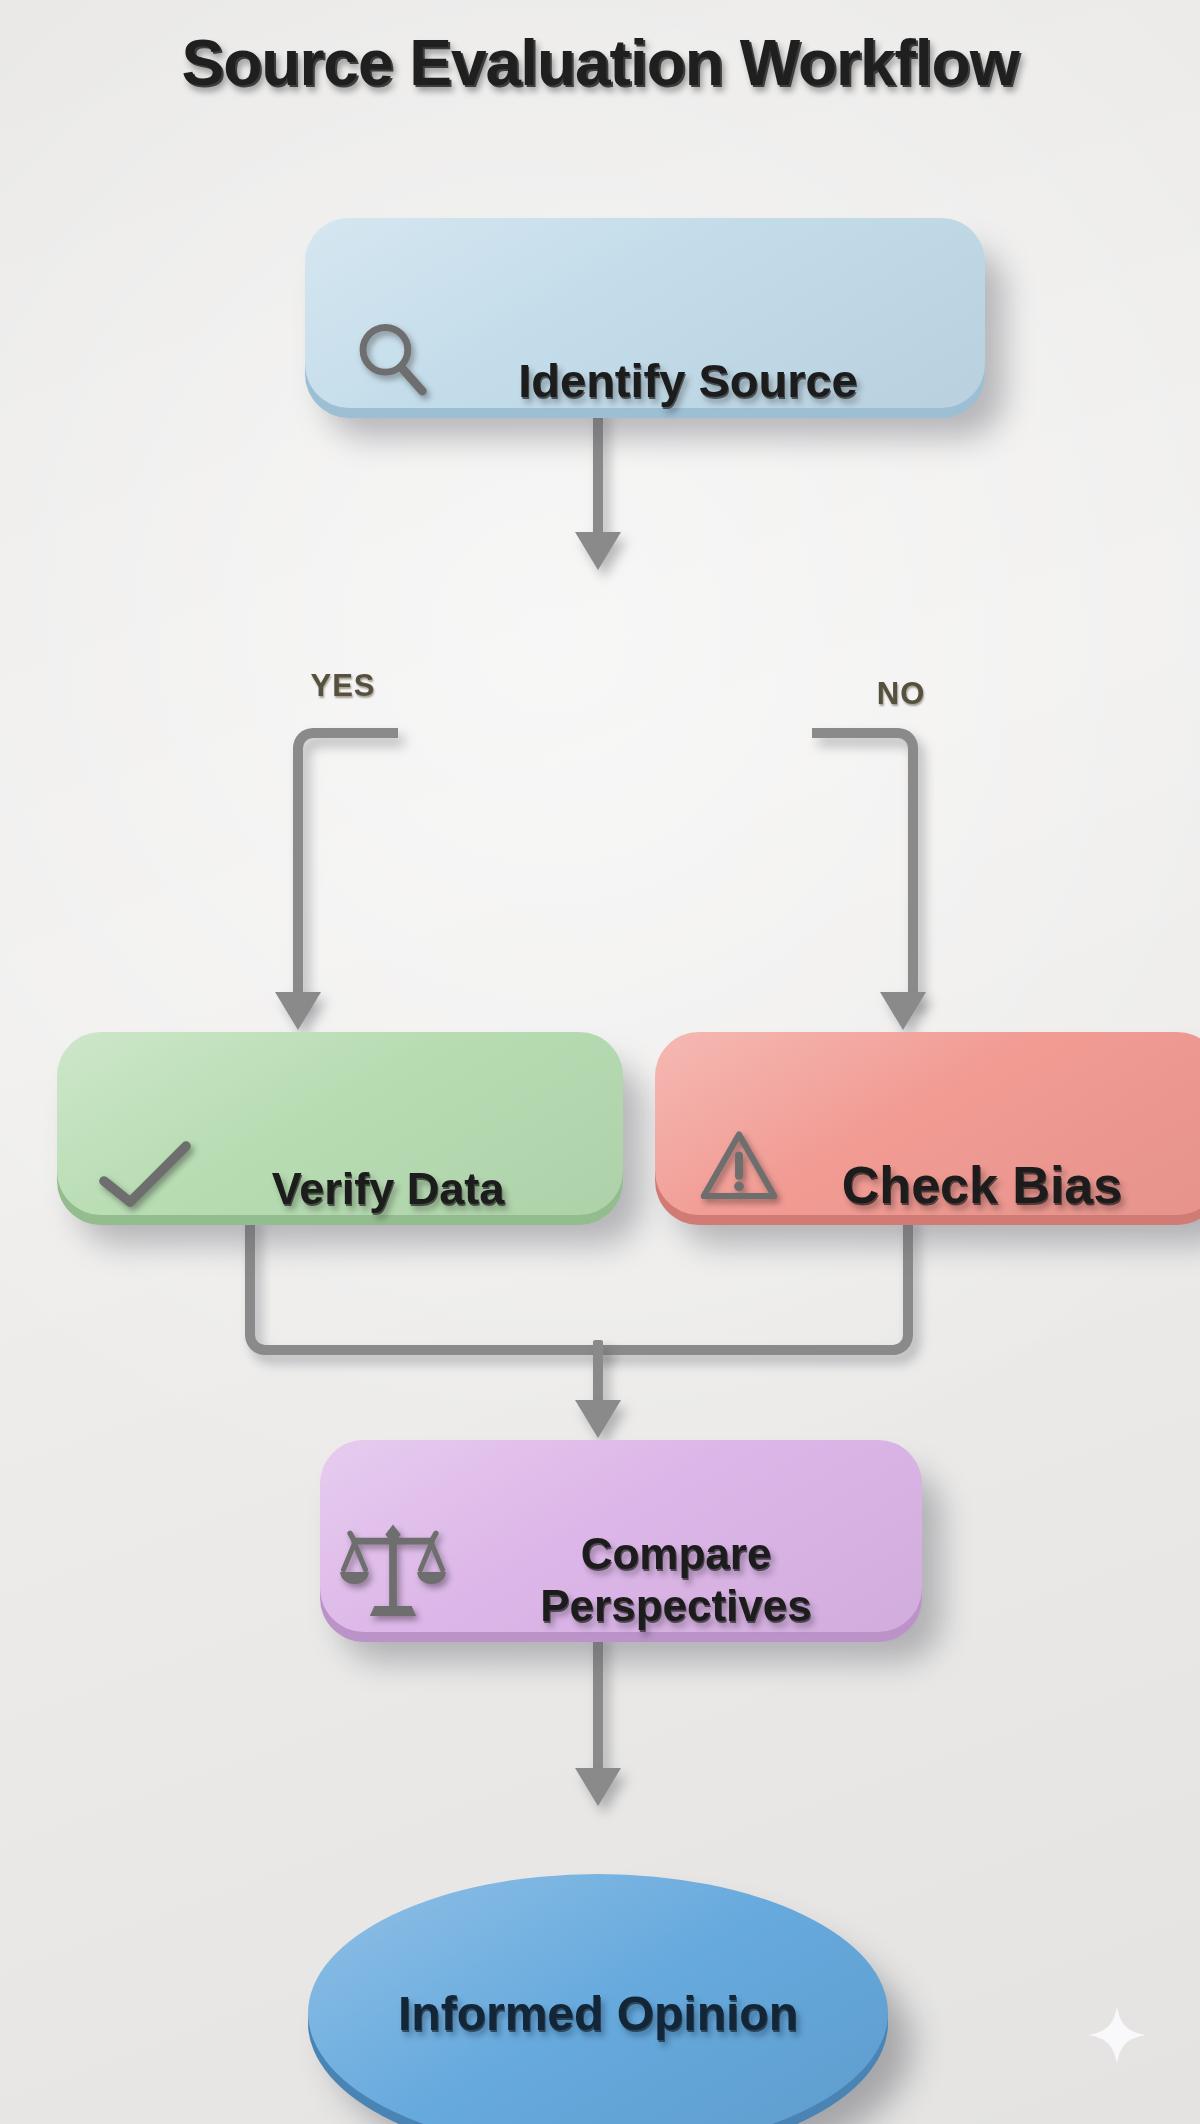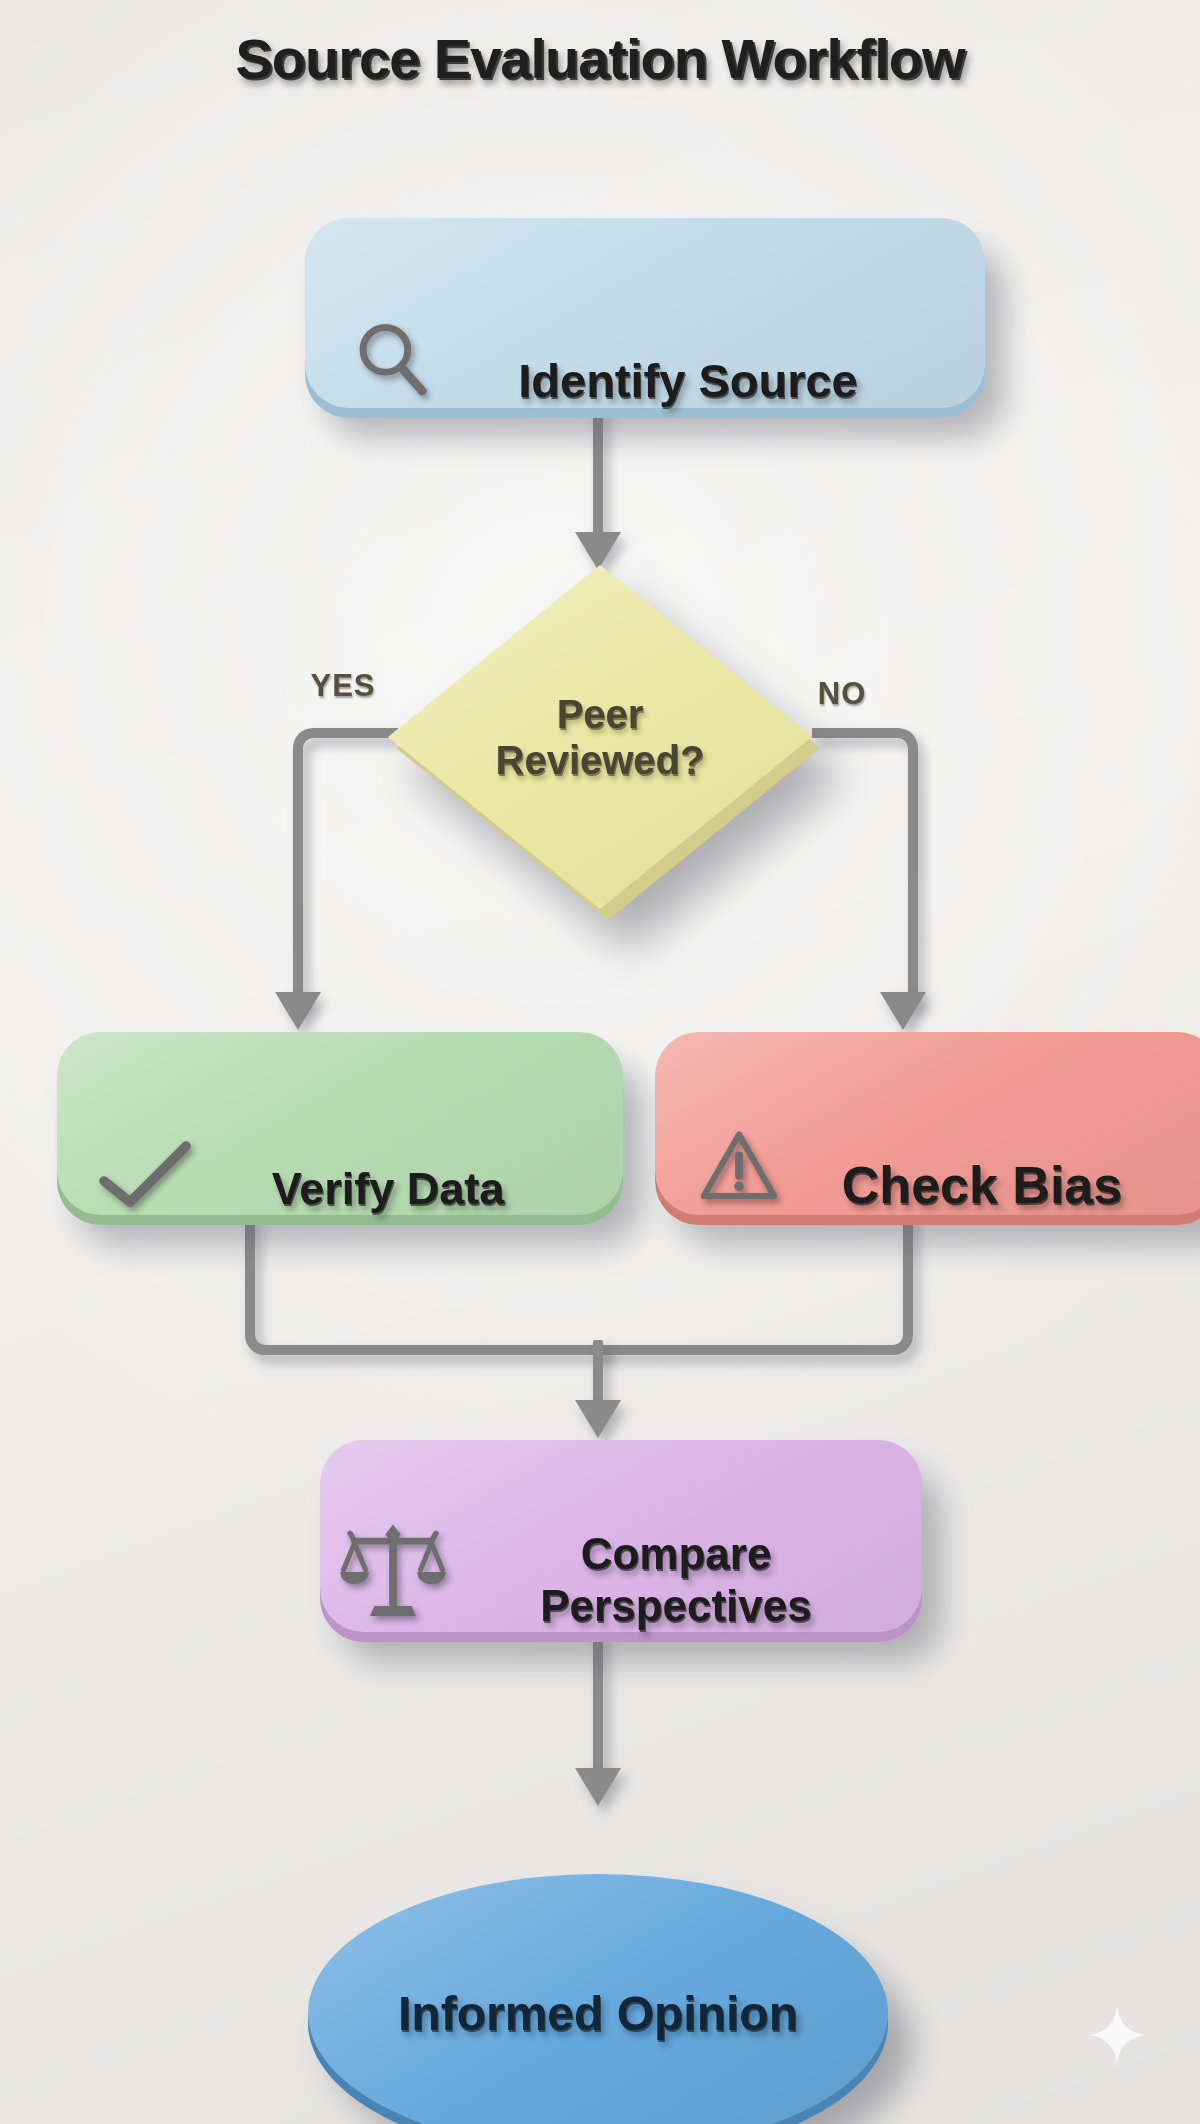--- a/index.html
+++ b/index.html
@@ -5,21 +5,21 @@
   html,body{margin:0;padding:0;background:#f0efee;}
   .stage{
     position:relative;width:1200px;height:2124px;overflow:hidden;
     background:var(--background,#f0efee);
     background-image:radial-gradient(circle at 46% 30%, rgba(255,255,255,.55), rgba(255,255,255,0) 55%),
                      linear-gradient(160deg, rgba(0,0,0,.03), rgba(0,0,0,0) 40%, rgba(0,0,0,.05));
     font-family:"Liberation Sans", sans-serif;
   }
   .title{
     position:absolute;left:0;top:26px;width:1200px;text-align:center;
-    font-size:56px;font-weight:700;letter-spacing:-1px;margin:0;
+    font-size:64px;font-weight:700;letter-spacing:-1px;margin:0;
     color:var(--title-text,#1f1f1f);
     text-shadow:2px 2px 0 #3d3d3d, 4px 6px 7px rgba(0,0,0,.38);
   }
   
   .node{
     position:absolute;display:flex;align-items:flex-end;border-radius:44px;
     background-image:linear-gradient(150deg, rgba(255,255,255,.30), rgba(255,255,255,0) 45%, rgba(0,0,0,.05));
     box-shadow:0 10px 0 var(--edge,#aaa), 20px 30px 30px rgba(96,96,104,.40);
   }
   .n-blue  {--edge:#9dbfd3;}
@@ -95,38 +95,32 @@
 
   <div class="conn lshape l-mergeL" style="left:245px;top:1213px;width:353px;height:132px"></div>
   <div class="conn lshape l-mergeR" style="left:598px;top:1213px;width:305px;height:132px"></div>
   <div class="conn seg" style="left:593px;top:1340px;width:10px;height:63px"></div>
   <div class="conn ah" style="left:575px;top:1400px"></div>
 
   <div class="conn seg" style="left:593px;top:1630px;width:10px;height:140px"></div>
   <div class="conn ah" style="left:575px;top:1768px"></div>
 
   <div class="branch" style="left:283px;top:668px">YES</div>
-  <div class="branch" style="left:782px;top:676px">NO</div>
+  <div class="branch" style="left:841px;top:676px">NO</div>
 
   <div class="node n-blue" style="left: 305px; top: 218px; width: 588px; height: 190px; padding: 0px 46px; background-color: rgb(195, 220, 234);">
     <span class="icon">
       <svg width="86" height="86" viewBox="0 0 100 100">
         <circle class="st" cx="40" cy="37" r="26" stroke-width="8"></circle>
         <line class="st" x1="59" y1="58" x2="83" y2="85" stroke-width="10"></line>
       </svg>
     </span>
     <span class="label" style="font-size:47px">Identify Source</span>
   </div>
 
-  <div class="diamond-wrap">
-    <div class="diamond-back"></div>
-    <div class="diamond-face" style="background-color: rgb(235, 231, 164);">
-      <span class="diamond-label">Peer Reviewed?</span>
-    </div>
-  </div>
 
   <div class="node n-green" style="left: 57px; top: 1032px; width: 486px; height: 183px; padding: 0px 40px; background-color: rgb(183, 220, 178);">
     <span class="icon">
       <svg width="96" height="74" viewBox="0 0 110 80">
         <path class="st" d="M8 48 L38 72 L102 8" stroke-width="11"></path>
       </svg>
     </span>
     <span class="label" style="font-size:45px">Verify Data</span>
   </div>
 

